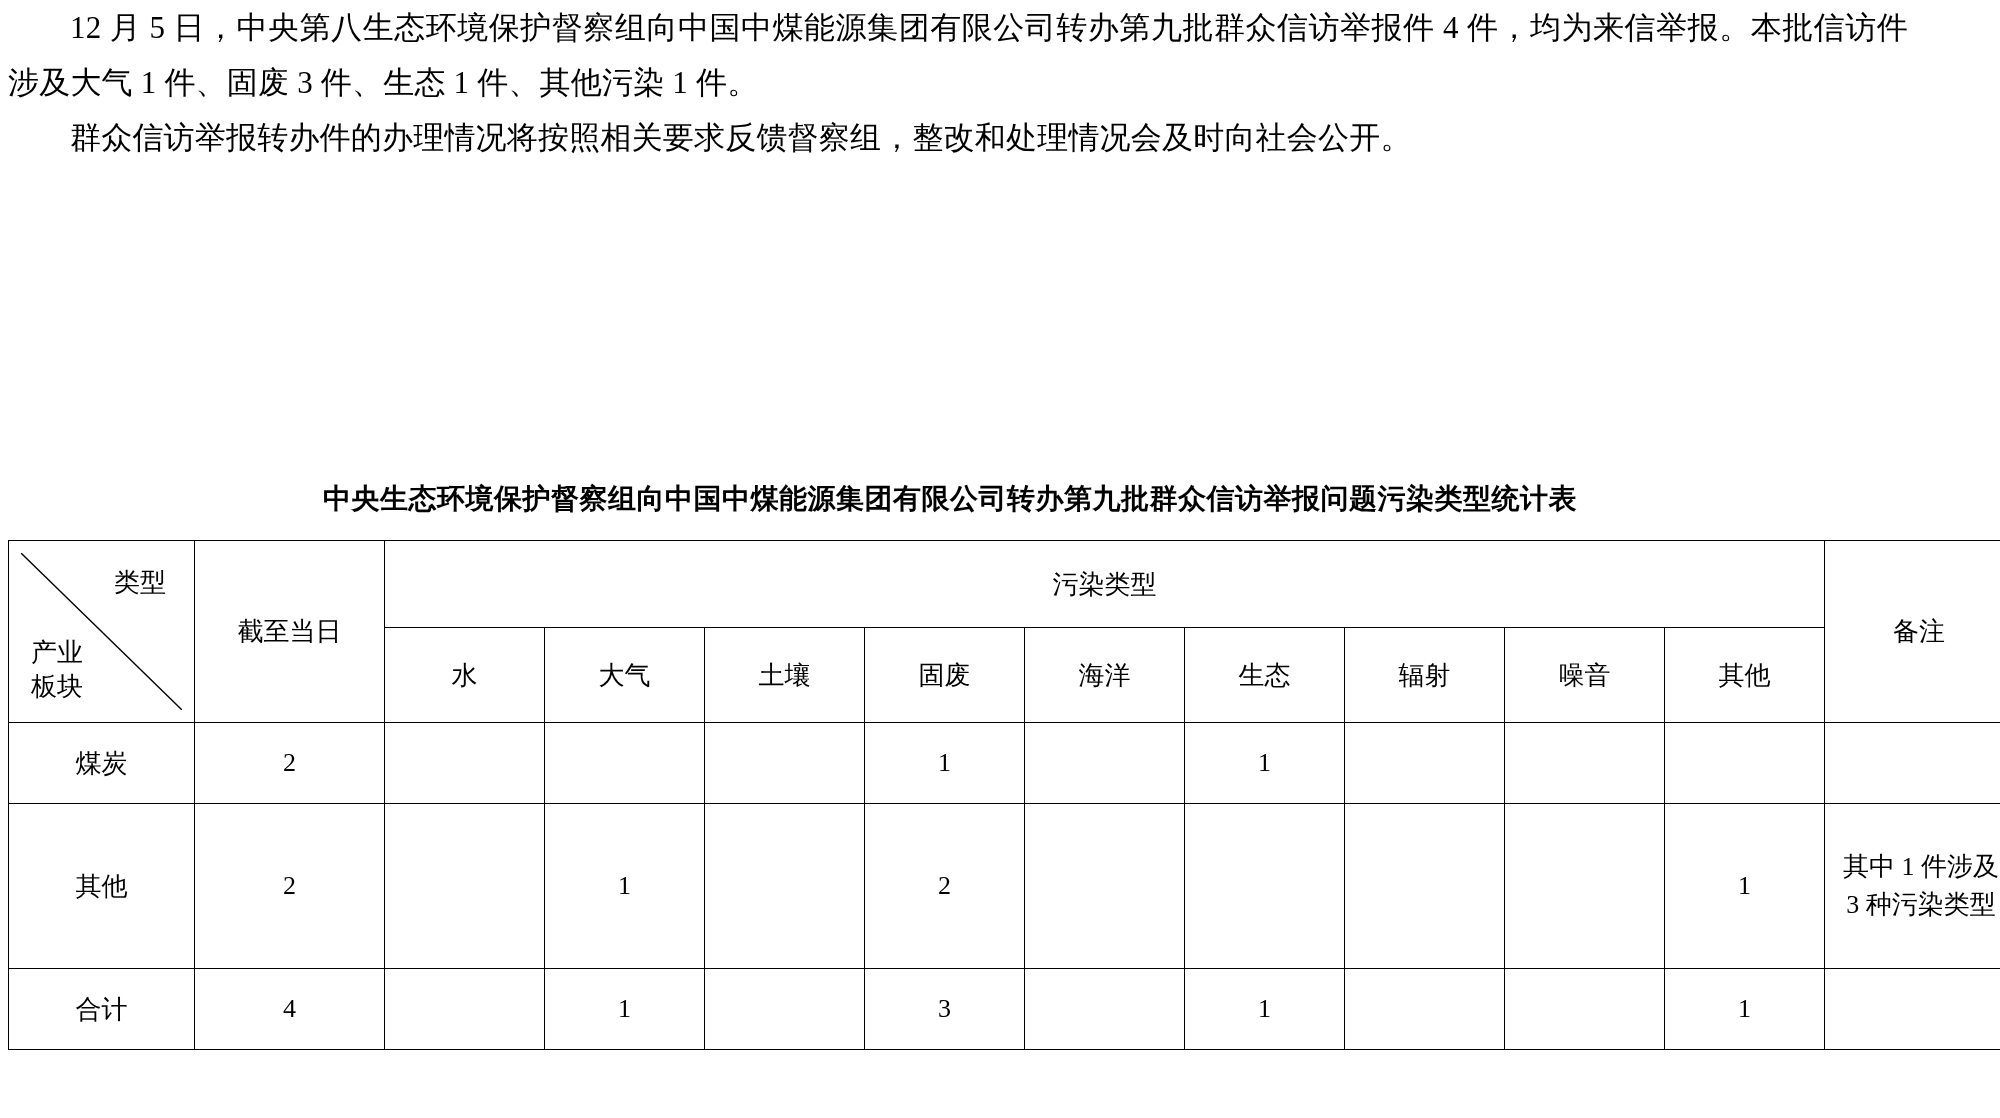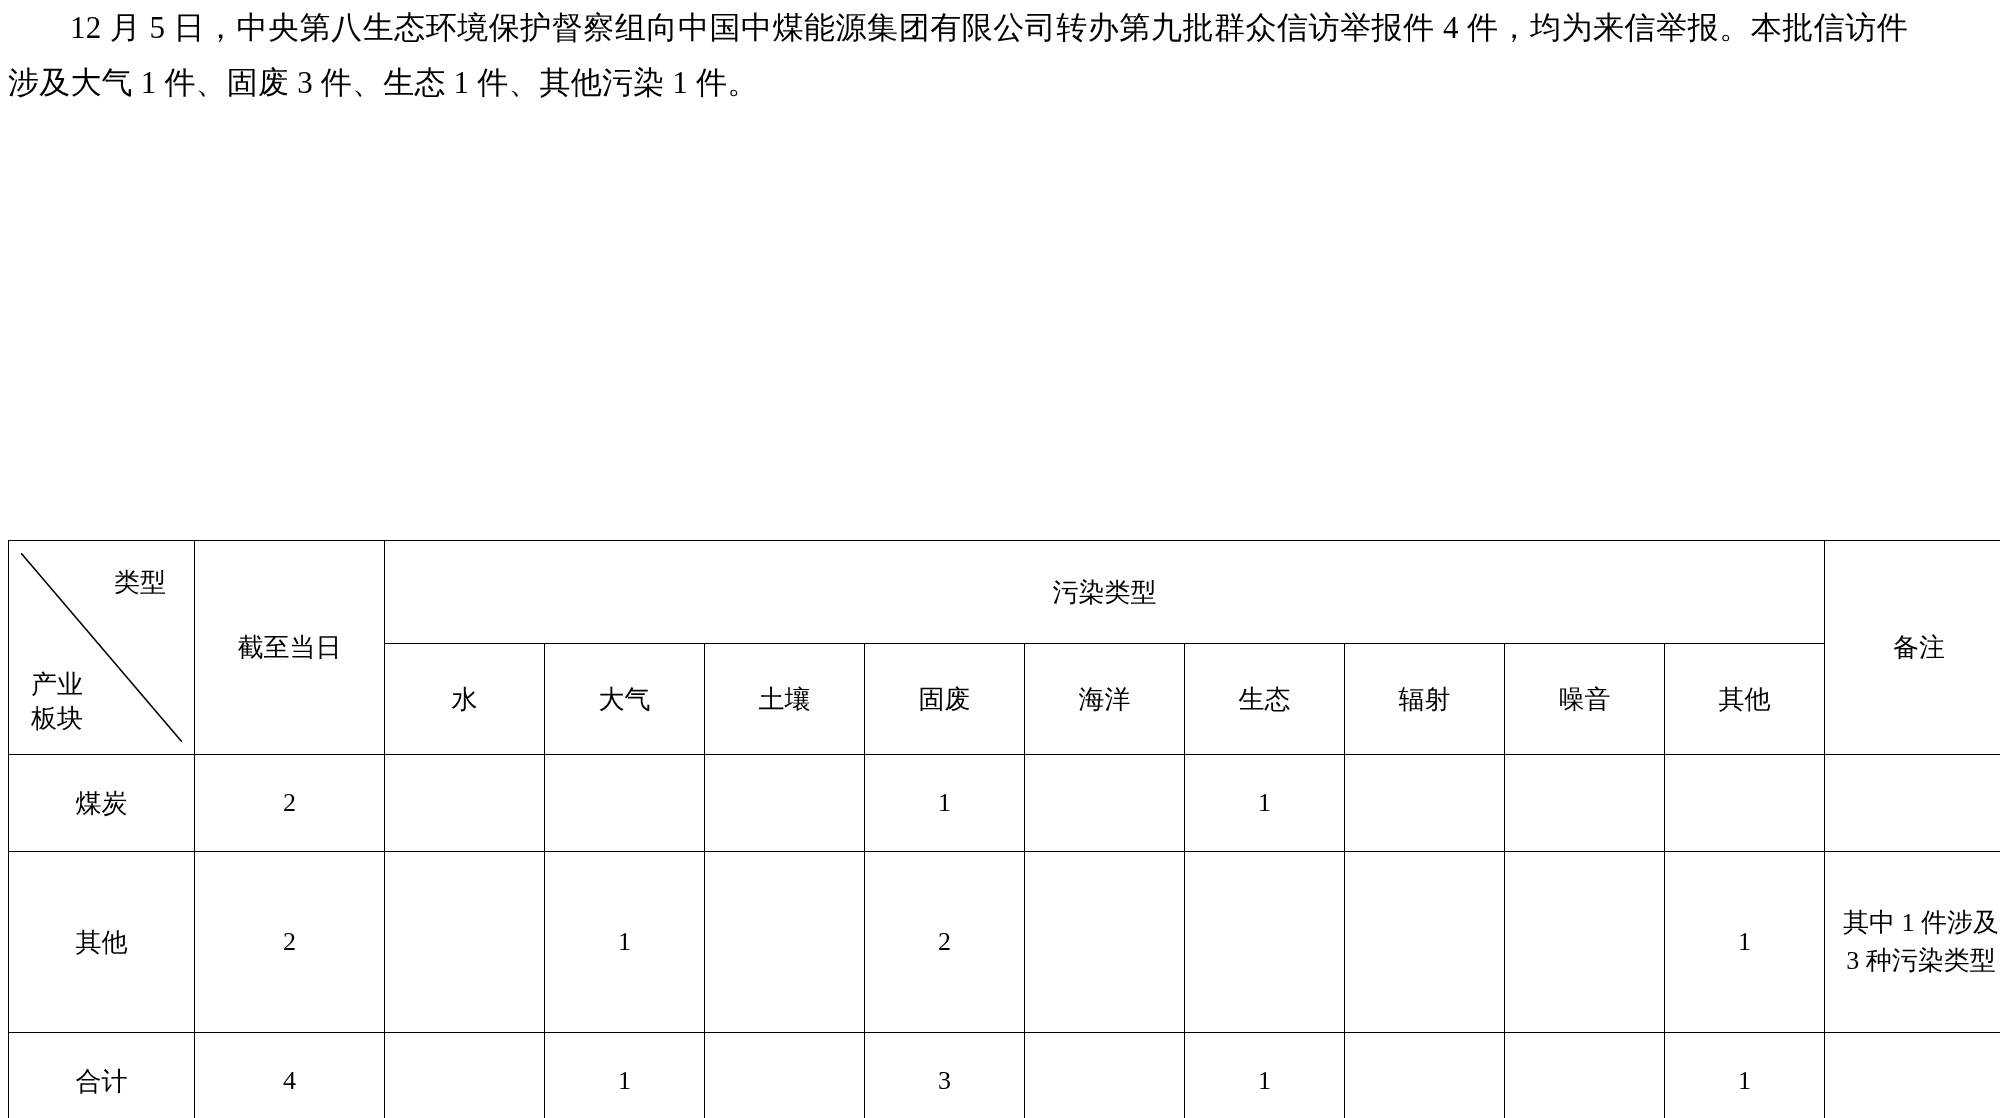--- a/index.html
+++ b/index.html
@@ -53,21 +53,21 @@
     border-collapse: collapse;
     width: 1965px;
     table-layout: fixed;
     font-size: 26px;
   }
   table.stat td, table.stat th {
     border: 1.5px solid #000000;
     text-align: center;
     vertical-align: middle;
     font-weight: normal;
-    padding: 12px 2px;
+    padding: 4px 2px;
   }
   .h-corner {
     position: relative;
     height: 200px;
     padding: 12px !important;
   }
   .corner-inner {
     position: relative;
     width: 100%;
     height: 100%;
@@ -106,22 +106,24 @@
     padding-right: 6px !important;
   }
 </style>
 </head>
 <body>
 
 <div class="page">
 
   <div class="body-text">
     <p class="para">12 月 5 日，中央第八生态环境保护督察组向中国中煤能源集团有限公司转办第九批群众信访举报件 4 件，均为来信举报。本批信访件涉及大气 1 件、固废 3 件、生态 1 件、其他污染 1 件。</p>
+    <p class="para">群众信访举报转办件的办理情况将按照相关要求反馈督察组，整改和处理情况会及时向社会公开。</p>
   </div>
 
+  <div class="table-title">中央生态环境保护督察组向中国中煤能源集团有限公司转办第九批群众信访举报问题污染类型统计表</div>
 
   <table class="stat">
     <colgroup>
       <col style="width:186px">
       <col style="width:190px">
       <col style="width:160px">
       <col style="width:160px">
       <col style="width:160px">
       <col style="width:160px">
       <col style="width:160px">

